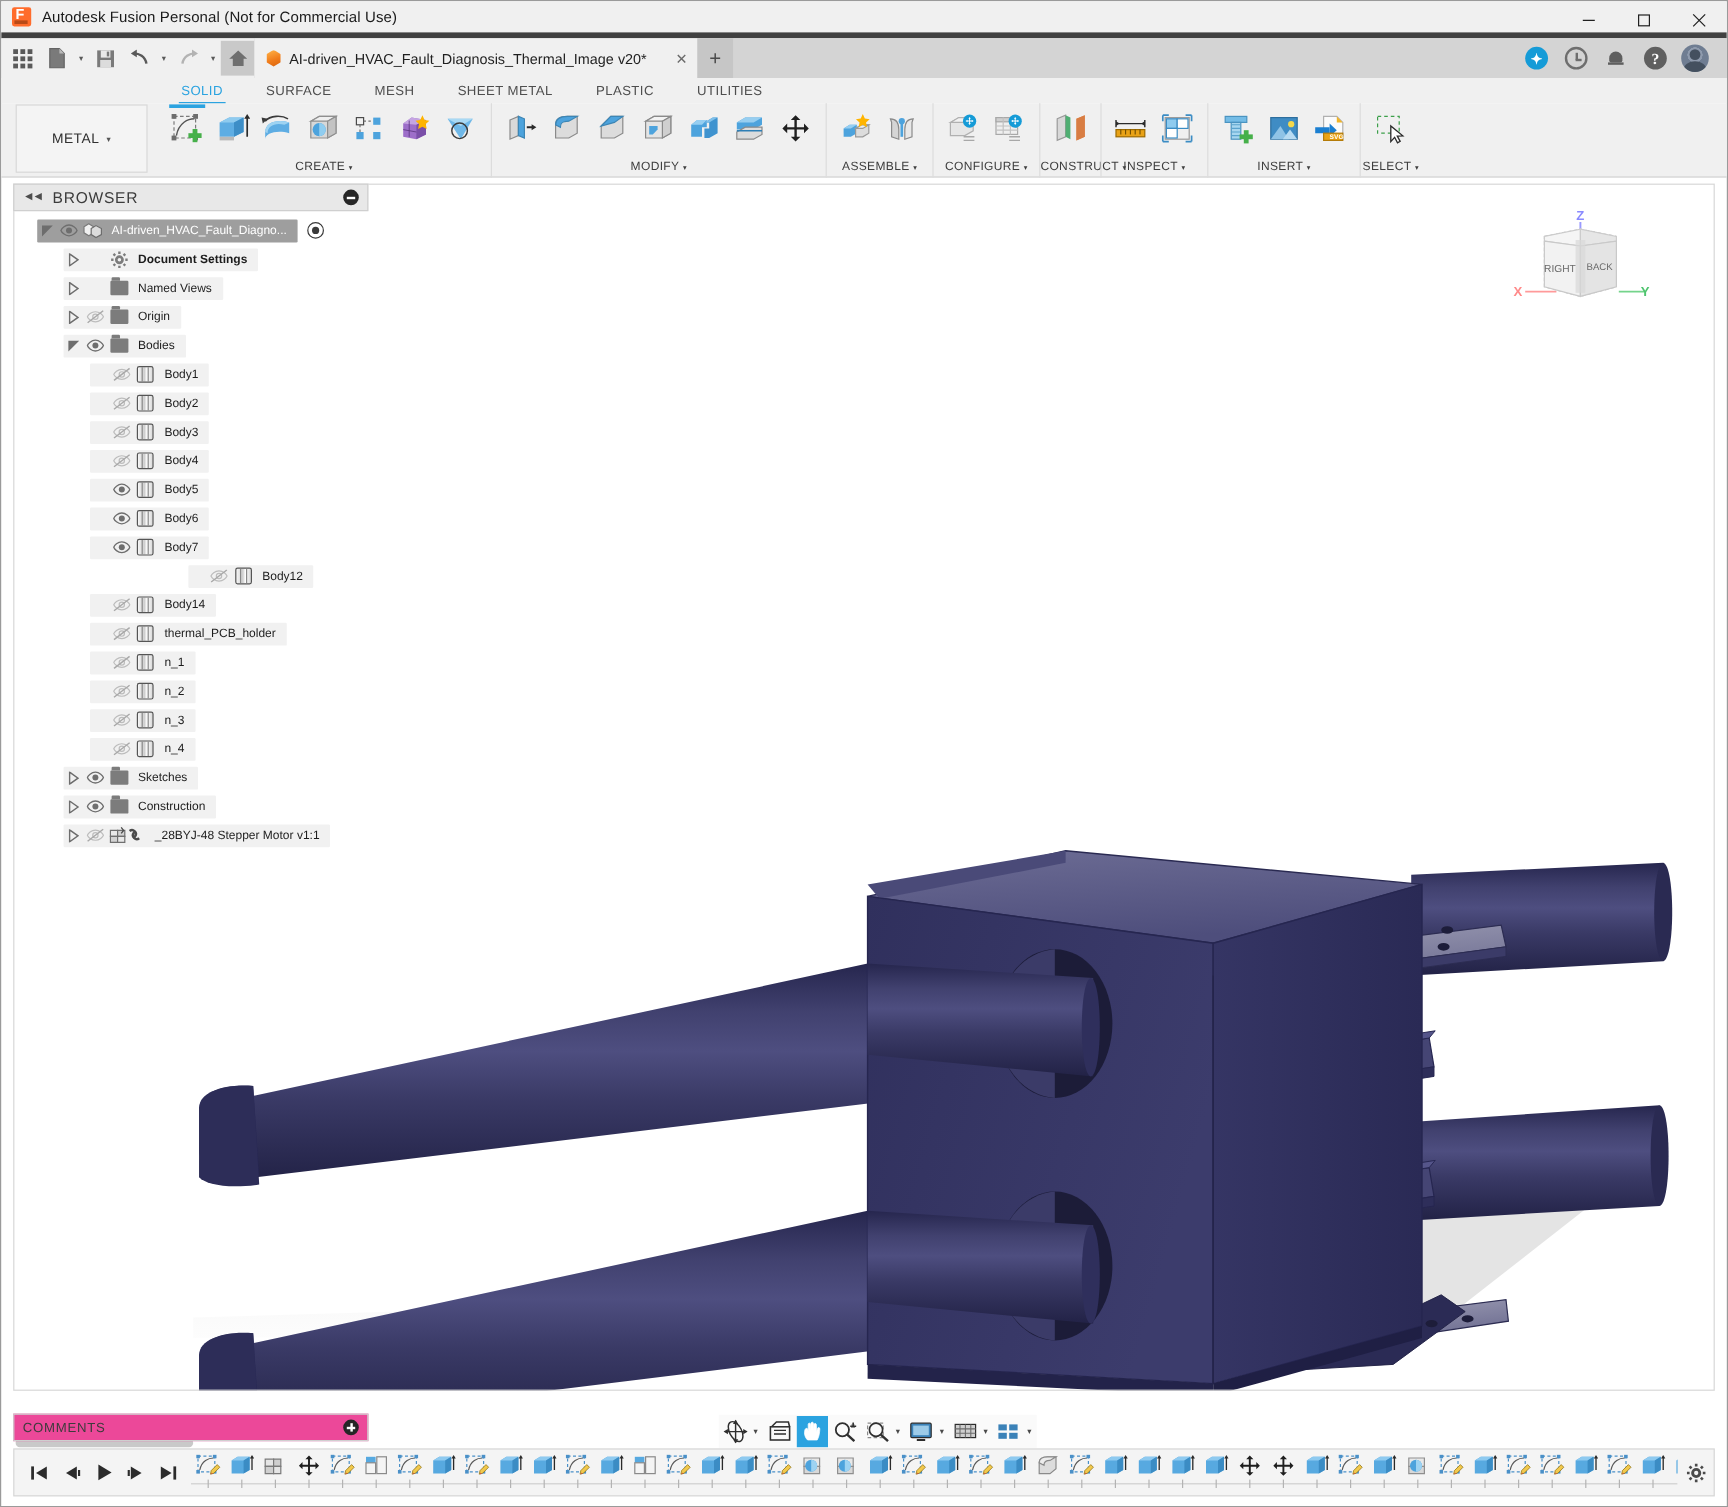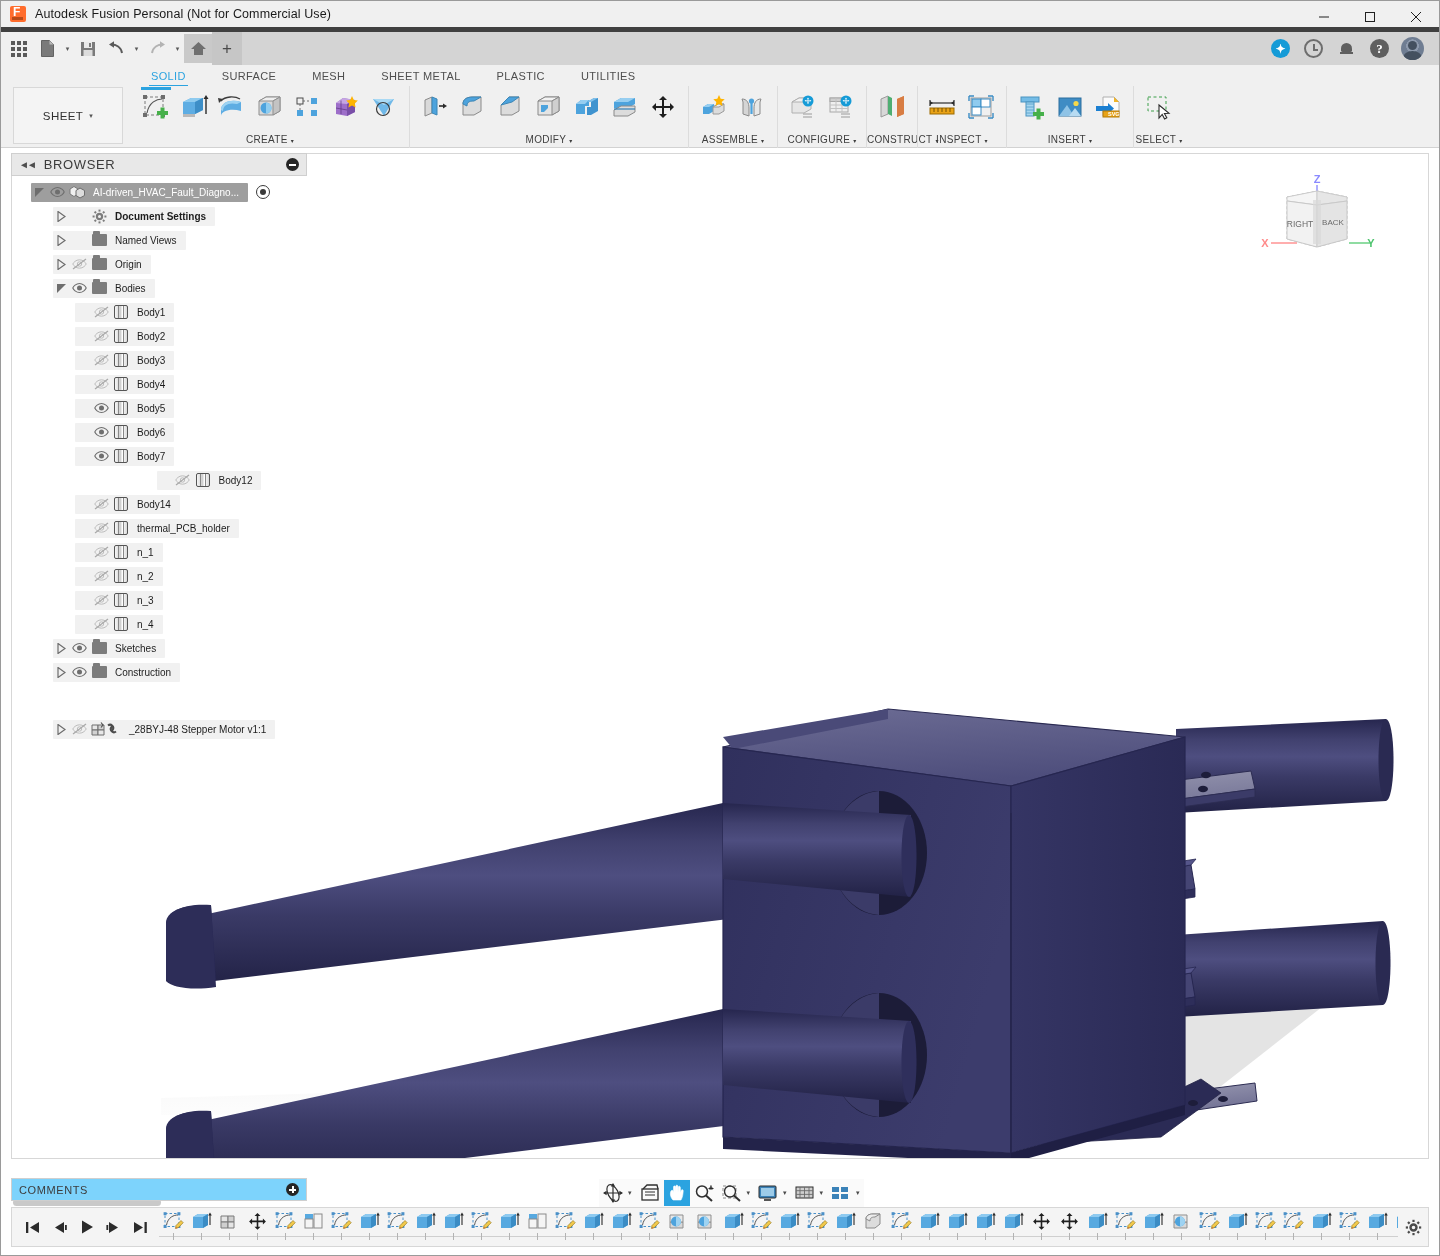--- a/index.html
+++ b/index.html
@@ -238,21 +238,21 @@
     position: absolute; left: 10px; top: 152px; right: 10px; bottom: 96px;
     border: 1px solid #d7d7d7; pointer-events: none;
   }
 
   
   .viewcube { position: absolute; right: 54px; top: 18px; width: 116px; height: 92px; }
 
   
   .comments {
     position: absolute; left: 10px; bottom: 54px; width: 296px; height: 23px;
-    background: #7dd3fc; border: 1px solid #cfcfcf;
+    background: #ec4899; border: 1px solid #cfcfcf;
     display: flex; align-items: center; padding: 0 7px;
   }
   .comments .ctitle { font-size: 11px; color: #3c3c3c; letter-spacing: 0.6px; flex: 1; }
 
   
   .navbar {
     position: absolute; left: 598px; bottom: 48px; height: 28px;
     display: flex; align-items: center; background: #fafafa;
   }
   .navbtn {
@@ -362,20 +362,25 @@
       </div>
       <div class="qat-caret">▾</div>
       <div class="qat-btn active">
         <svg width="17" height="15" viewBox="0 0 17 15">
             <path d="M8.5 1 L16 8 h-3 v6 h-9 V8 H1 z" fill="#6f6f6f"></path>
           </svg>
       </div>
     </div>
 
     <div class="doctabs">
+      <div class="doctab">
+        <span class="doc-ico"></span>
+        <span class="doctab-label">AI-driven_HVAC_Fault_Diagnosis_Thermal_Image v20*</span>
+        <span class="doctab-close">✕</span>
+      </div>
       <div class="tab-plus">+</div>
       <div class="tabbar-spacer"></div>
       <div class="qat-right">
         <div class="rt-ico">
           <span class="circ blue">✦</span>
         </div>
         <div class="rt-ico">
           <span class="circ grey-ring"></span>
         </div>
         <div class="rt-ico">
@@ -395,21 +400,21 @@
     <div class="rtab active">SOLID</div>
     <div class="rtab">SURFACE</div>
     <div class="rtab">MESH</div>
     <div class="rtab">SHEET METAL</div>
     <div class="rtab">PLASTIC</div>
     <div class="rtab">UTILITIES</div>
   </div>
 
   <div class="ribbon">
     <div class="design-box">
-      <span>SHEET</span>
+      <span>METAL</span>
       <span class="cv">▾</span>
     </div>
 
     <div class="rpanel">
       <div class="rrow">
         <div class="ricon sel">
           <svg width="30" height="28" viewBox="0 0 30 28">
             <rect x="4" y="3" width="18" height="18" fill="none" stroke="#7a7a7a" stroke-dasharray="3 2"></rect>
             <path d="M6 19 C8 8 16 5 21 5" fill="none" stroke="#555" stroke-width="1.2"></path>
             <rect x="2" y="1" width="4" height="4" fill="#6d6d6d"></rect>
@@ -1218,21 +1223,21 @@
                 <path d="M7.5 1.5 C11 1.5 13.6 4.4 14.2 6 C13.6 7.6 11 10.5 7.5 10.5 C4 10.5 1.4 7.6 0.8 6 C1.4 4.4 4 1.5 7.5 1.5 Z" fill="none" stroke="#6e6e6e" stroke-width="1.1"></path>
                 <circle cx="7.5" cy="6" r="2.5" fill="#6e6e6e"></circle>
               </svg>
             </span>
             <span class="nodeico">
               <span class="folder"></span>
             </span>
             <span class="tlabel">Construction</span>
           </div>
         </div>
-        <div class="trow" style="padding-left: 42px; margin-top: 33px;">
+        <div class="trow" style="padding-left: 42px;">
           <div class="tw">
             <span class="expander">
               <svg width="9" height="11" viewBox="0 0 9 11">
                 <path d="M1 0.5 L8 5.5 L1 10.5 Z" fill="none" stroke="#6d6d6d" stroke-width="1.2"></path>
               </svg>
             </span>
             <span class="eye">
               <svg width="15" height="12" viewBox="0 0 15 12">
                 <path d="M7.5 1.8 C11 1.8 13.6 4.5 14.2 6 C13.6 7.5 11 10.2 7.5 10.2 C4 10.2 1.4 7.5 0.8 6 C1.4 4.5 4 1.8 7.5 1.8 Z" fill="none" stroke="#bdbdbd" stroke-width="1"></path>
                 <circle cx="7.5" cy="6" r="2.2" fill="none" stroke="#bdbdbd" stroke-width="1"></circle>

